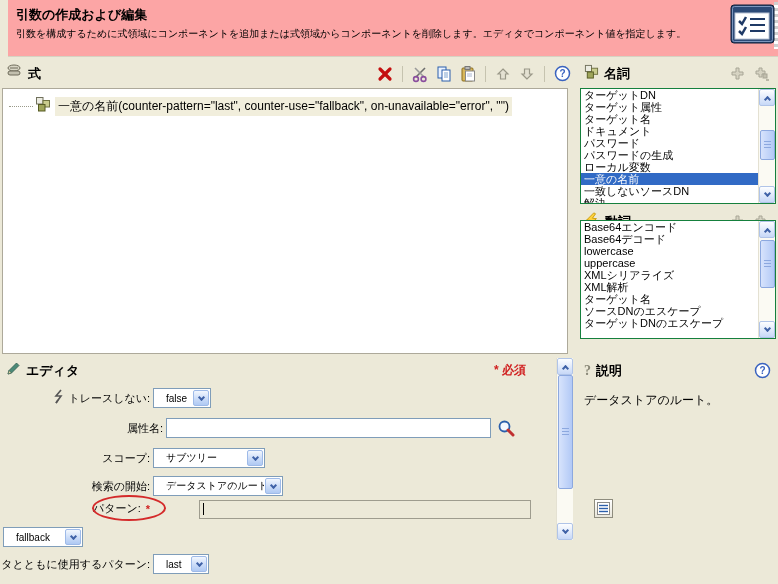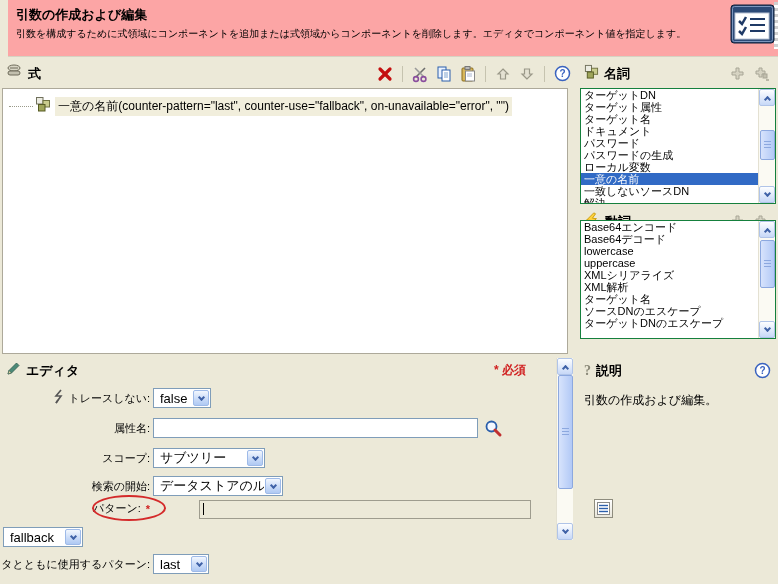--- a/index.html
+++ b/index.html
@@ -40,21 +40,21 @@
   .frow { position:absolute; display:flex; align-items:center; }
   .flabel { width:150px; display:flex; justify-content:flex-end; align-items:center; gap:3px;
             white-space:nowrap; font-size:11px; color:#000; overflow:visible; }
   .req { color:#D02020; font-weight:bold; margin-left:2px; }
   .txt { border:1px solid #7F9DB9; background:#fff; height:20px; font-size:11px; padding:0 3px;
          font-family:"Liberation Sans","DejaVu Sans",sans-serif; }
   .txt.disabled { background:#ECE9D8; border-color:#9E9C8E; }
   .caret { position:absolute; width:1px; height:12px; background:#000; }
 
   .combo { height:20px; border:1px solid #7F9DB9; background:#fff; display:flex; align-items:center; margin-left:3px; }
-  .combo .val { flex:1; font-size:13px; padding:0 6px; white-space:nowrap; overflow:hidden; }
+  .combo .val { flex:1; font-size:10px; padding:0 12px; white-space:nowrap; overflow:hidden; }
   .drop { width:16px; height:16px; margin:1px; background:linear-gradient(180deg,#F2F7FE,#CBDCF8 55%,#AFC9F3);
           border:1px solid #9EBAE8; border-radius:2px; display:flex; align-items:center; justify-content:center; flex:none; }
   .chev { display:block; width:5px; height:5px; border-left:2px solid #3F62A7; border-bottom:2px solid #3F62A7; }
   .chev.dn { transform:rotate(-45deg); margin-top:-2px; }
   .chev.up { transform:rotate(135deg); margin-top:3px; }
 
   .redellipse { position:absolute; left:92px; top:495px; width:74px; height:26px;
                 border:2px solid #D42A2A; border-radius:50%; pointer-events:none; }
 
   .sqbtn { width:19px; height:19px; background:linear-gradient(180deg,#FFFFFF,#E8E6DA);
@@ -294,21 +294,21 @@
       <span>トレースしない:</span>
     </span>
     <span class="combo" style="width:58px;">
       <span class="val">false</span>
       <span class="drop">
           <i class="chev dn"></i>
         </span>
     </span>
   </div>
 
-  <div class="frow" style="left:0;top:418px;">
+  <div class="frow" style="left:0;top:418px;padding-left:13px;">
     <span class="flabel">
       <span>属性名:</span>
     </span>
     <input class="txt" style="width: 325px; margin-left: 3px;" value="">
     <span class="tbtn" style="margin-left:5px;">
       <svg width="19" height="19" viewBox="0 0 19 19">
         <circle cx="7.5" cy="7.5" r="5" fill="#F4F8FF" stroke="#2B5FAB" stroke-width="1.8"></circle>
         <line x1="11" y1="11" x2="16" y2="16" stroke="#C03030" stroke-width="3" stroke-linecap="round"></line>
       </svg>
     </span>
@@ -395,15 +395,15 @@
     <span style="font-family:'Liberation Serif','DejaVu Serif',serif;font-weight:bold;font-size:14px;color:#8A8878;">?</span>
     <span class="ptitle">説明</span>
     <span class="spacer"></span>
     <span class="tbtn">
       <svg width="17" height="17" viewBox="0 0 17 17">
         <circle cx="8.5" cy="8.5" r="7" fill="#FFFFFF" stroke="#3A63BF" stroke-width="1.5"></circle>
         <text x="8.5" y="12" font-size="10" font-weight="bold" fill="#3A63BF" text-anchor="middle">?</text>
       </svg>
     </span>
   </div>
-  <div class="desc-text">引数の作成および編集。</div>
+  <div class="desc-text">データストアのルート。</div>
 
 </div>
 
 </body></html>

